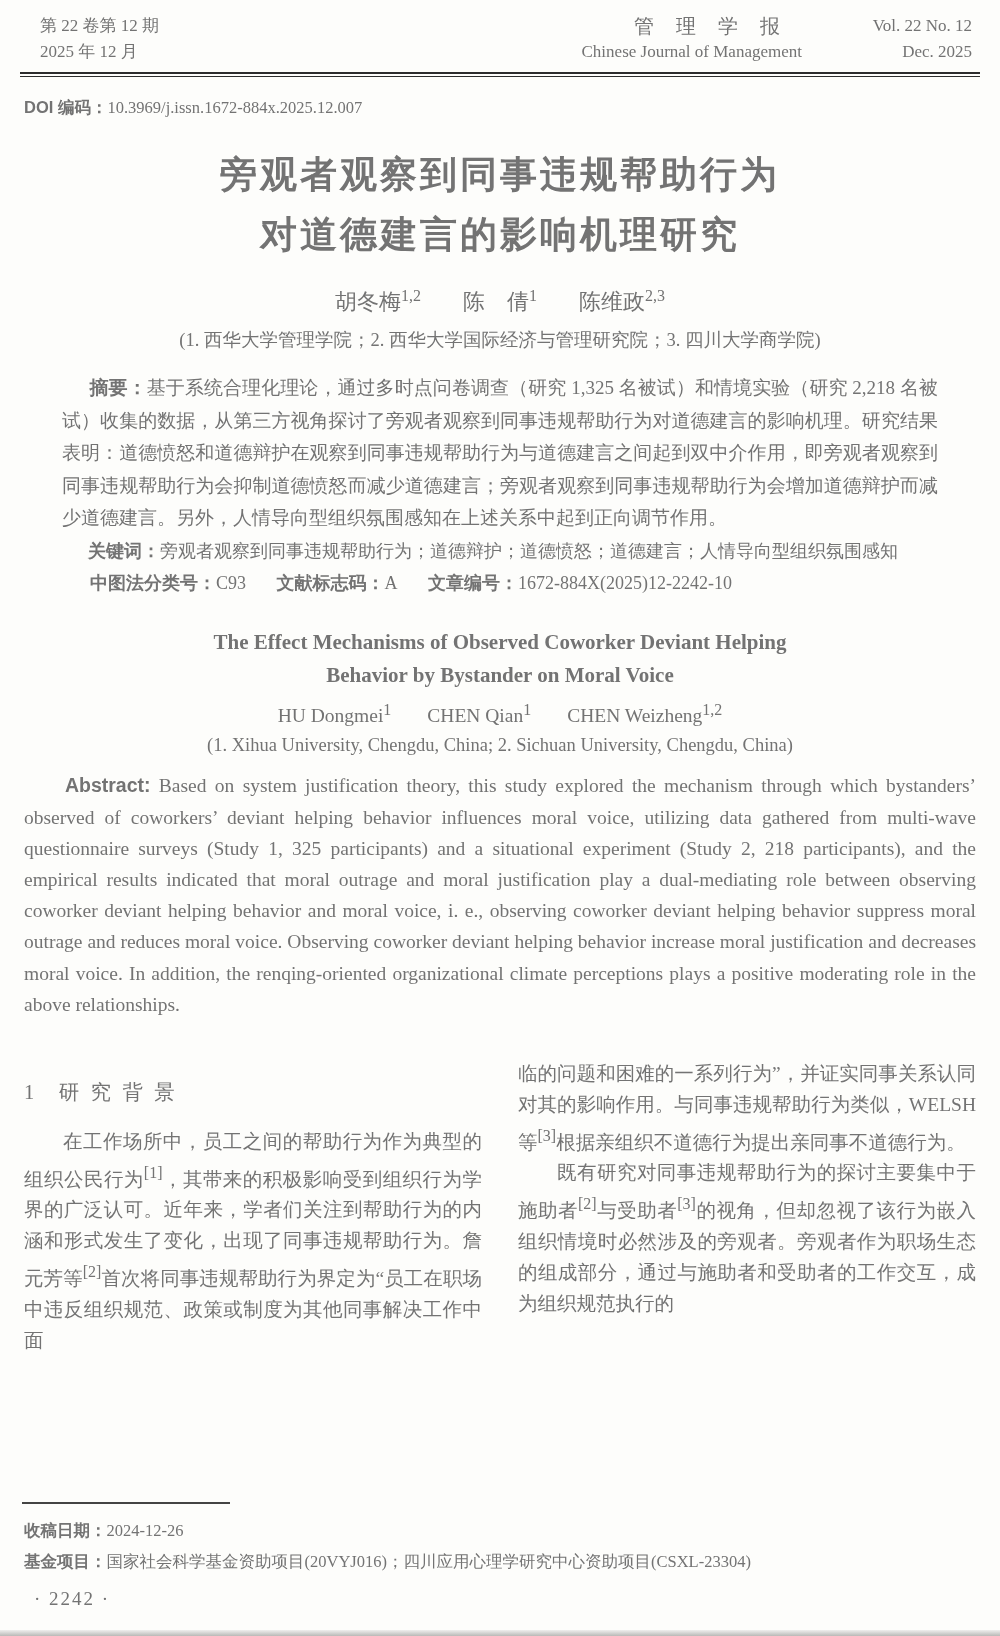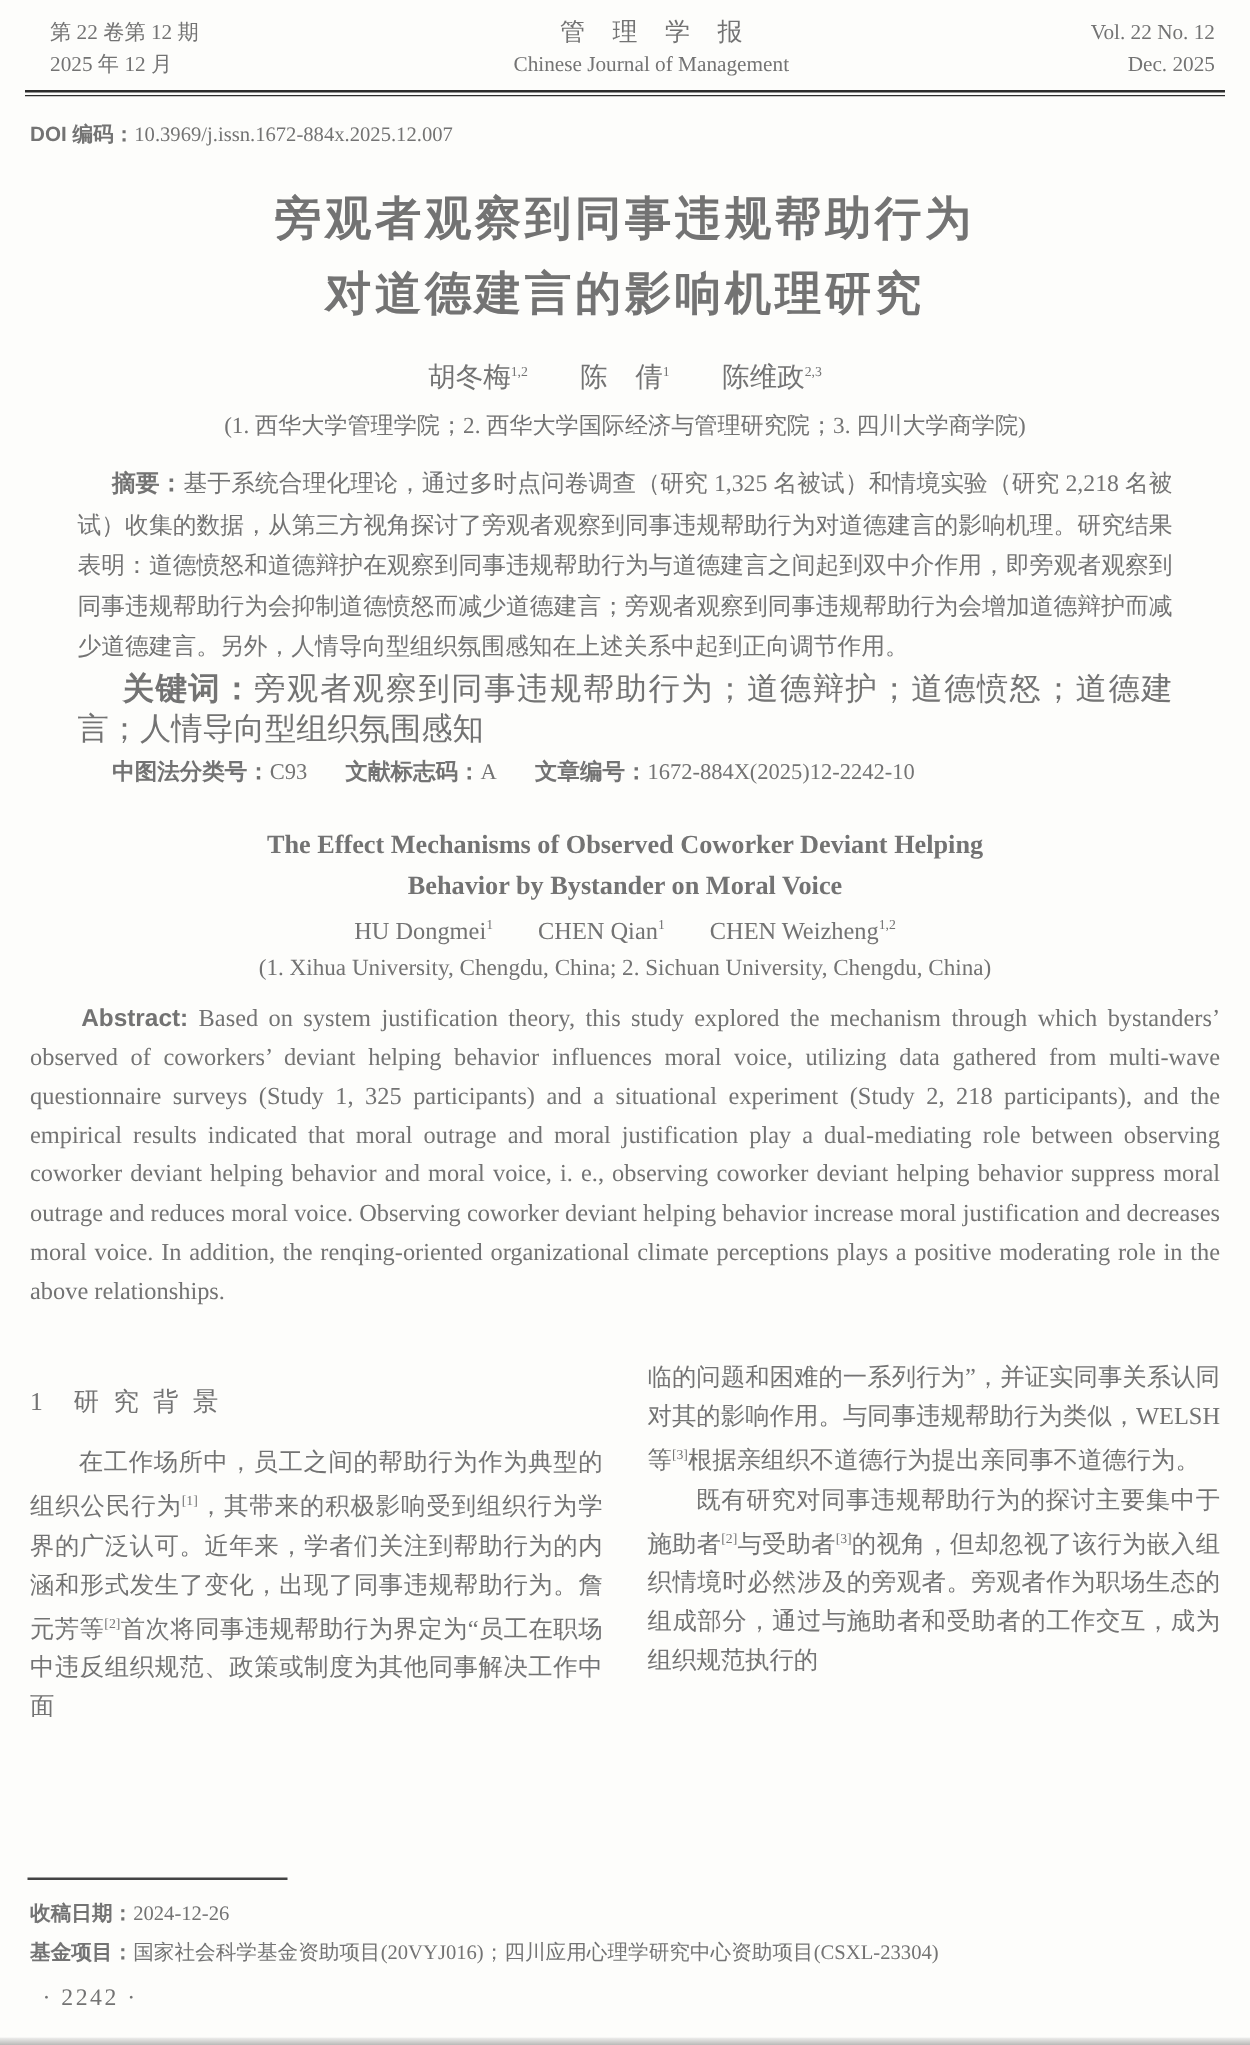--- a/index.html
+++ b/index.html
@@ -6,43 +6,43 @@
   .page{
     position:relative;width:1000px;height:1636px;margin:0 auto;
     background:#fdfdfb;color:#737373;overflow:hidden;
     font-family:"Liberation Serif","DejaVu Serif",serif;
   }
   
   .jheader{display:flex;justify-content:space-between;align-items:flex-start;
     padding:13px 28px 0 40px;}
   .jheader .col{line-height:26px;font-size:17px;}
   .jheader .col.left{text-align:left;min-width:200px;}
-  .jheader .col.center{text-align:center;flex:1;}
+  .jheader .col.center{text-align:right;flex:1;}
   .jheader .col.right{text-align:right;min-width:170px;}
   .jname-cn{font-size:20px;letter-spacing:1.1em;margin-left:1.1em;line-height:26px;}
   .jname-en{font-size:17px;}
   .header-rule{margin:7px 20px 0 20px;height:2px;
     border-top:2px solid #2c2c2c;border-bottom:1.5px solid #2c2c2c;}
   
   .doi-line{margin:20px 24px 0 24px;font-size:16.5px;}
   .doi-line .lbl{font-family:"Liberation Sans","DejaVu Sans",sans-serif;font-weight:bold;}
   
   .cn-title{margin-top:26px;text-align:center;
     font-family:"Liberation Sans","DejaVu Sans",sans-serif;
     font-weight:bold;font-size:37px;line-height:60px;letter-spacing:3px;}
   .authors{margin-top:22px;text-align:center;font-size:22px;}
   .authors .author{margin:0 21px;white-space:nowrap;}
-  sup.s{font-size:11px;vertical-align:super;letter-spacing:0;}
+  sup.s{font-size:16px;vertical-align:super;letter-spacing:0;}
   .affil-cn{margin-top:10px;text-align:center;font-size:18.5px;}
   
   .abs-cn{margin:20px 62px 0 62px;font-size:19px;line-height:32.5px;
     text-align:justify;}
   .abs-cn .lead{text-indent:1.45em;display:block;}
   .blabel{font-family:"Liberation Sans","DejaVu Sans",sans-serif;font-weight:bold;}
-  .kw-cn{margin:0 62px;font-size:25px;line-height:32.5px;text-align:justify;}
+  .kw-cn{margin:0 62px;font-size:18px;line-height:32.5px;text-align:justify;}
   .kw-cn .lead{text-indent:1.45em;display:block;}
   .cls-line{margin:0 62px;font-size:18px;line-height:32.5px;text-indent:1.55em;}
   .cls-line .pair{margin-right:26px;white-space:nowrap;}
   
   .en-title{margin-top:26px;text-align:center;font-weight:bold;font-size:21px;line-height:33px;}
   .en-authors{margin-top:9px;text-align:center;font-size:19.5px;}
   .en-authors .author{margin:0 18px;white-space:nowrap;}
   .affil-en{margin-top:8px;text-align:center;font-size:18.5px;}
   .abs-en{margin:14px 24px 0 24px;font-size:19.5px;line-height:31.2px;
     text-align:justify;}

